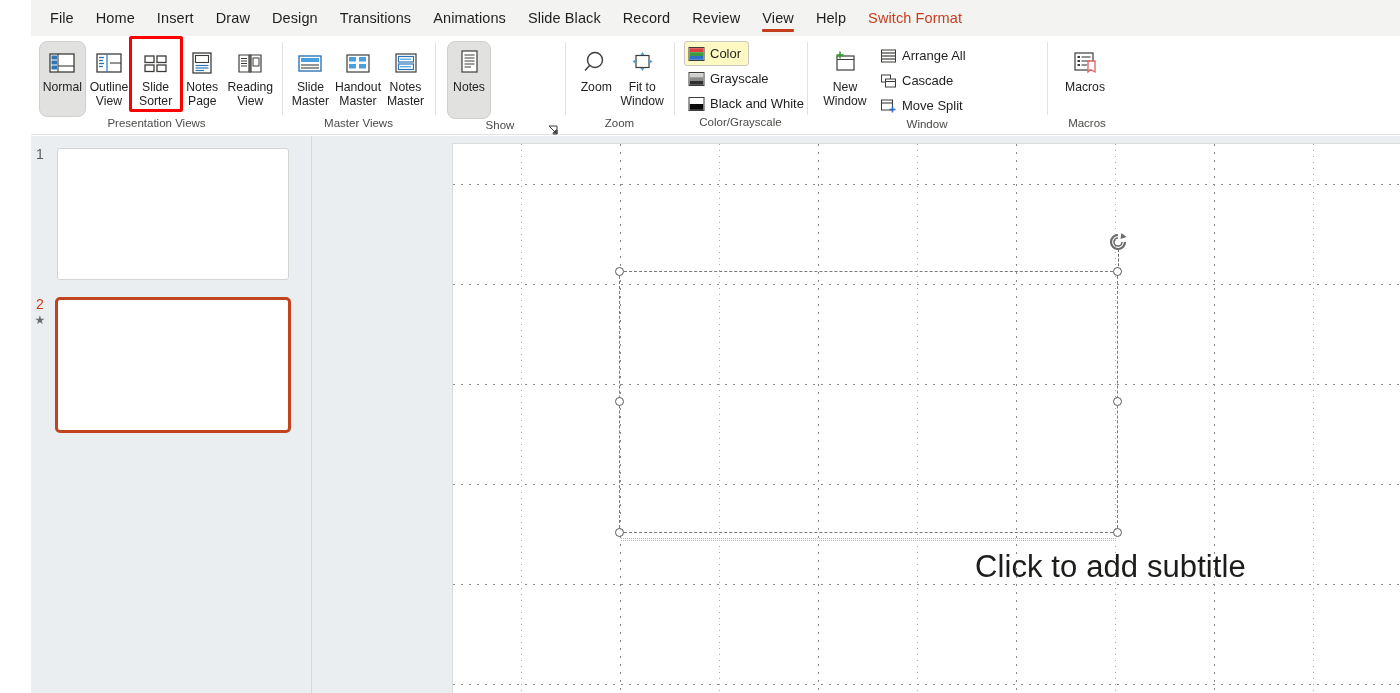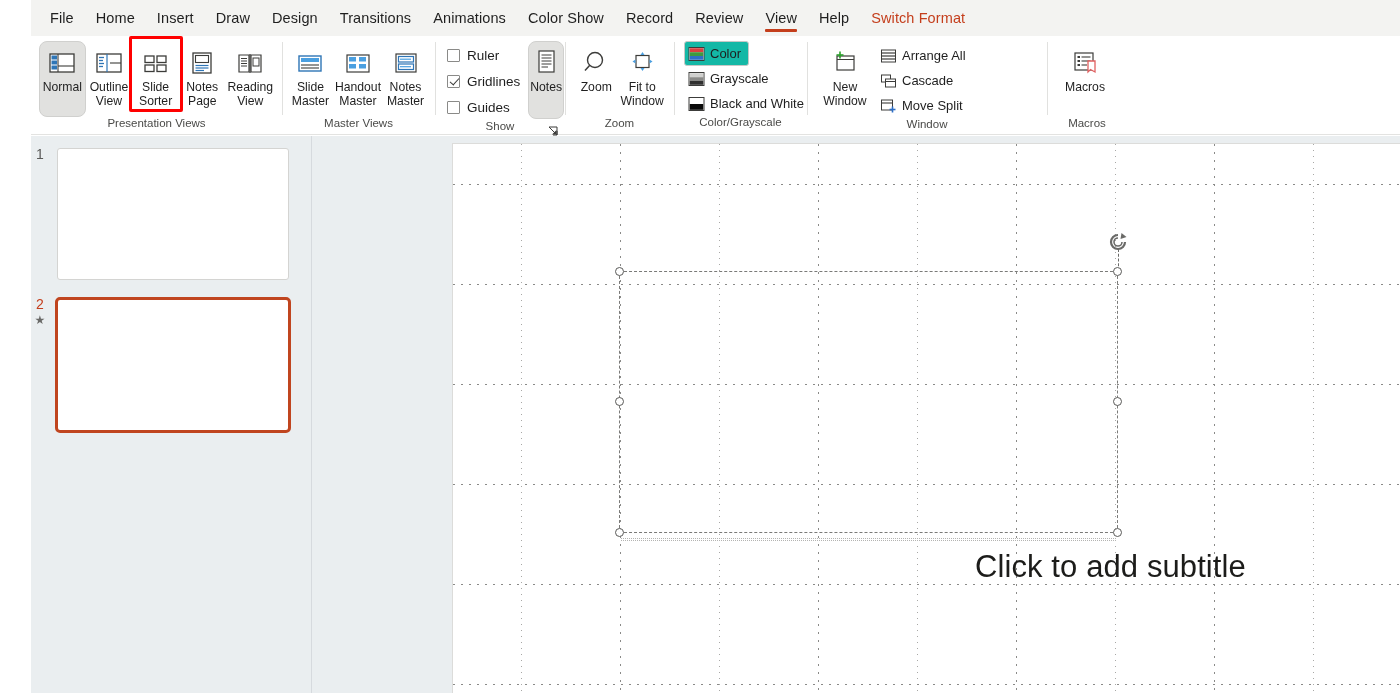--- a/index.html
+++ b/index.html
@@ -80,21 +80,21 @@
     pointer-events: none;
   }
 
   
   .smallbtn {
     display: flex; align-items: center; gap: 5px;
     height: 25px; padding: 1px 7px 1px 3px;
     border: 1px solid transparent; border-radius: 3px; cursor: default;
     font-size: 13px; color: #1f1f1f; white-space: nowrap;
   }
-  .smallbtn.sel { background: #14b8a6; border-color: #c8c8c6; }
+  .smallbtn.sel { background: #fef9c3; border-color: #c8c8c6; }
   .smallbtn .sic { width: 17px; height: 17px; display:flex; align-items:center; justify-content:center; flex: 0 0 17px; }
 
   
   .chkrow { display: flex; align-items: center; gap: 7px; height: 26px; cursor: default; }
   .chkbox {
     width: 13px; height: 13px; border: 1px solid #8a8a88; background: #fff;
     border-radius: 1px; position: relative; flex: 0 0 13px;
   }
   .chkbox.on::after {
     content: ""; position: absolute; left: 3.5px; top: 0.5px;
@@ -174,21 +174,21 @@
 <div id="app">
 
   <div class="tabbar">
     <div class="tab">File</div>
     <div class="tab">Home</div>
     <div class="tab">Insert</div>
     <div class="tab">Draw</div>
     <div class="tab">Design</div>
     <div class="tab">Transitions</div>
     <div class="tab">Animations</div>
-    <div class="tab">Color Show</div>
+    <div class="tab">Slide Black</div>
     <div class="tab">Record</div>
     <div class="tab">Review</div>
     <div class="tab active">View</div>
     <div class="tab">Help</div>
     <div class="tab contextual">Switch Format</div>
   </div>
 
   <div class="ribbon">
 
     <div class="rgroup" style="width:251px">
@@ -305,34 +305,20 @@
           </span>
           <span class="lbl">Notes
 Master</span>
         </div>
       </div>
       <div class="rgroup-label">Master Views</div>
     </div>
 
     <div class="rgroup" style="width:130px">
       <div class="rgroup-body" style="padding-left:12px;gap:8px">
-        <div style="display:flex;flex-direction:column;padding-top:1px">
-          <div class="chkrow">
-            <span class="chkbox"></span>
-            <span class="chklbl">Ruler</span>
-          </div>
-          <div class="chkrow">
-            <span class="chkbox on"></span>
-            <span class="chklbl">Gridlines</span>
-          </div>
-          <div class="chkrow">
-            <span class="chkbox"></span>
-            <span class="chklbl">Guides</span>
-          </div>
-        </div>
         <div class="bigbtn sel w44" style="min-height:78px">
           <span class="ic">
             <svg width="30" height="32" viewBox="0 0 30 32">
               <rect x="8" y="4" width="15" height="21" fill="#fff" stroke="#3c3c3a" stroke-width="1.2"></rect>
               <line x1="10.5" y1="8" x2="20.5" y2="8" stroke="#3c3c3a" stroke-width="1"></line>
               <line x1="10.5" y1="11" x2="20.5" y2="11" stroke="#3c3c3a" stroke-width="1"></line>
               <line x1="10.5" y1="14" x2="20.5" y2="14" stroke="#3c3c3a" stroke-width="1"></line>
               <line x1="10.5" y1="17" x2="20.5" y2="17" stroke="#3c3c3a" stroke-width="1"></line>
               <line x1="10.5" y1="20" x2="17" y2="20" stroke="#3c3c3a" stroke-width="1"></line>
             </svg>

